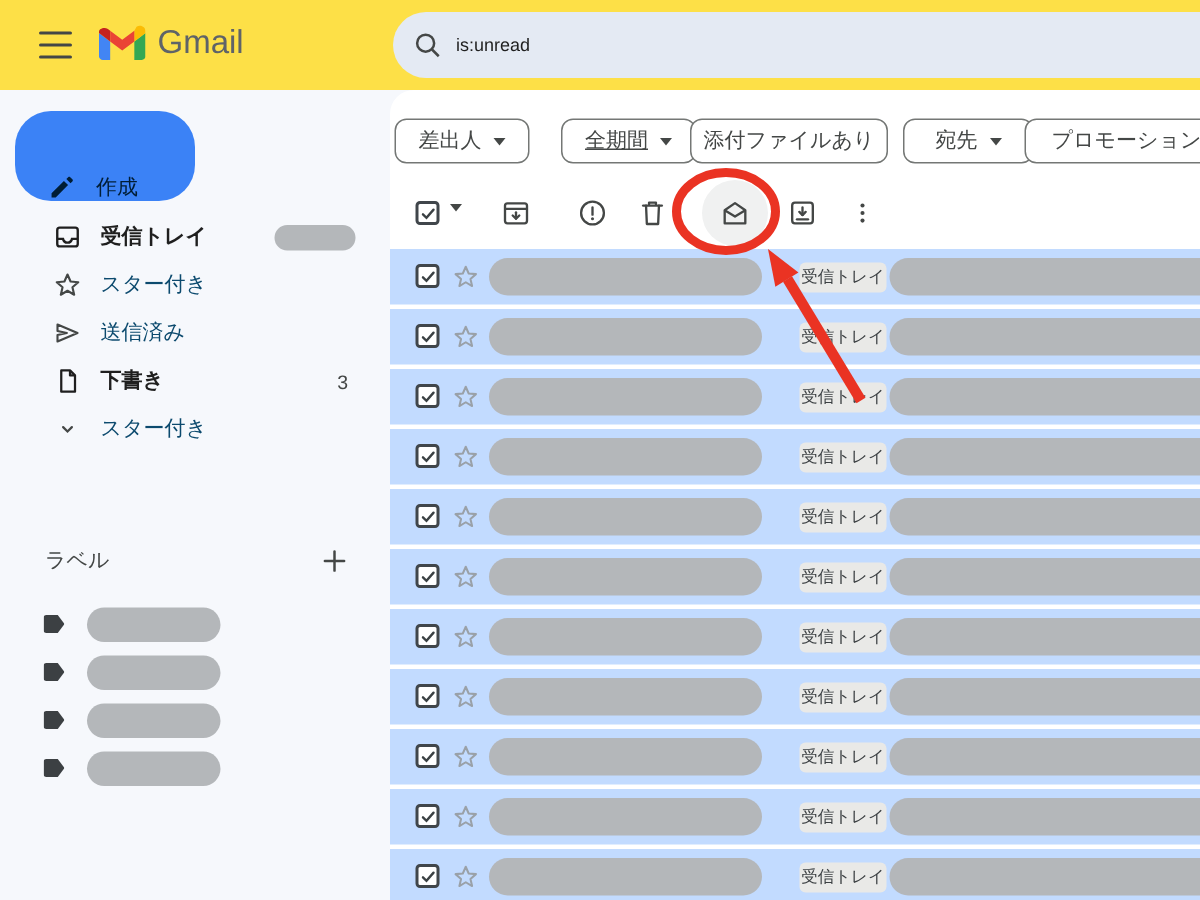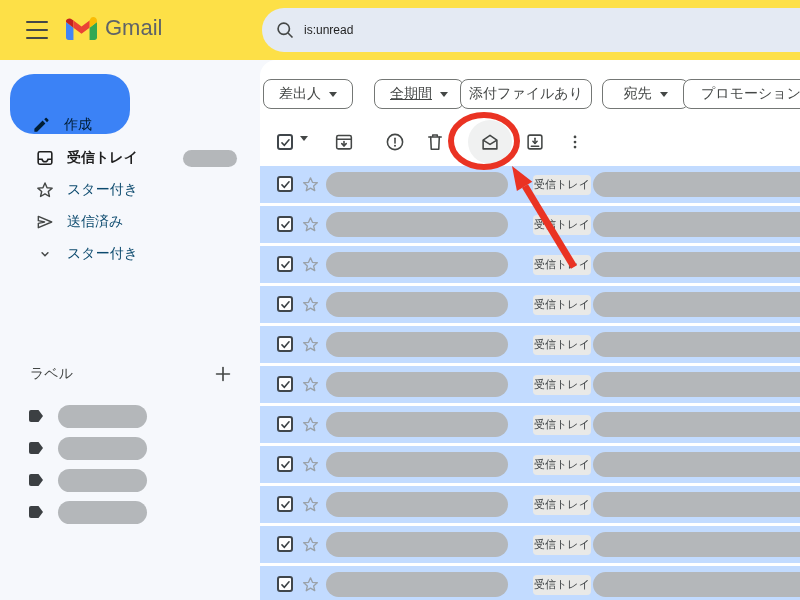--- a/index.html
+++ b/index.html
@@ -140,20 +140,30 @@
       <span class="nav-label">スター付き</span>
     </div>
     <div class="nav-item">
       <span class="nav-icon">
         <svg viewBox="0 0 24 24" fill="none" stroke="#444746" stroke-width="1.7" stroke-linejoin="round">
           <path d="M4 5.2L20 12 4 18.8v-5.2L11.5 12 4 10.4z"></path>
         </svg>
       </span>
       <span class="nav-label">送信済み</span>
     </div>
+    <div class="nav-item bold">
+      <span class="nav-icon">
+        <svg viewBox="0 0 24 24" fill="none" stroke="#1f1f1f" stroke-width="1.8" stroke-linejoin="round">
+          <path d="M7 3.5h7l4 4v13H7z"></path>
+            <polyline points="14,3.5 14,7.5 18,7.5"></polyline>
+        </svg>
+      </span>
+      <span class="nav-label">下書き</span>
+      <span class="nav-count">3</span>
+    </div>
     <div class="nav-item">
       <span class="nav-icon">
         <svg viewBox="0 0 24 24" fill="none" stroke="#444746" stroke-width="1.8" stroke-linecap="round">
           <polyline points="8.5,10.5 12,14 15.5,10.5"></polyline>
         </svg>
       </span>
       <span class="nav-label">スター付き</span>
     </div>
   </div>
 

